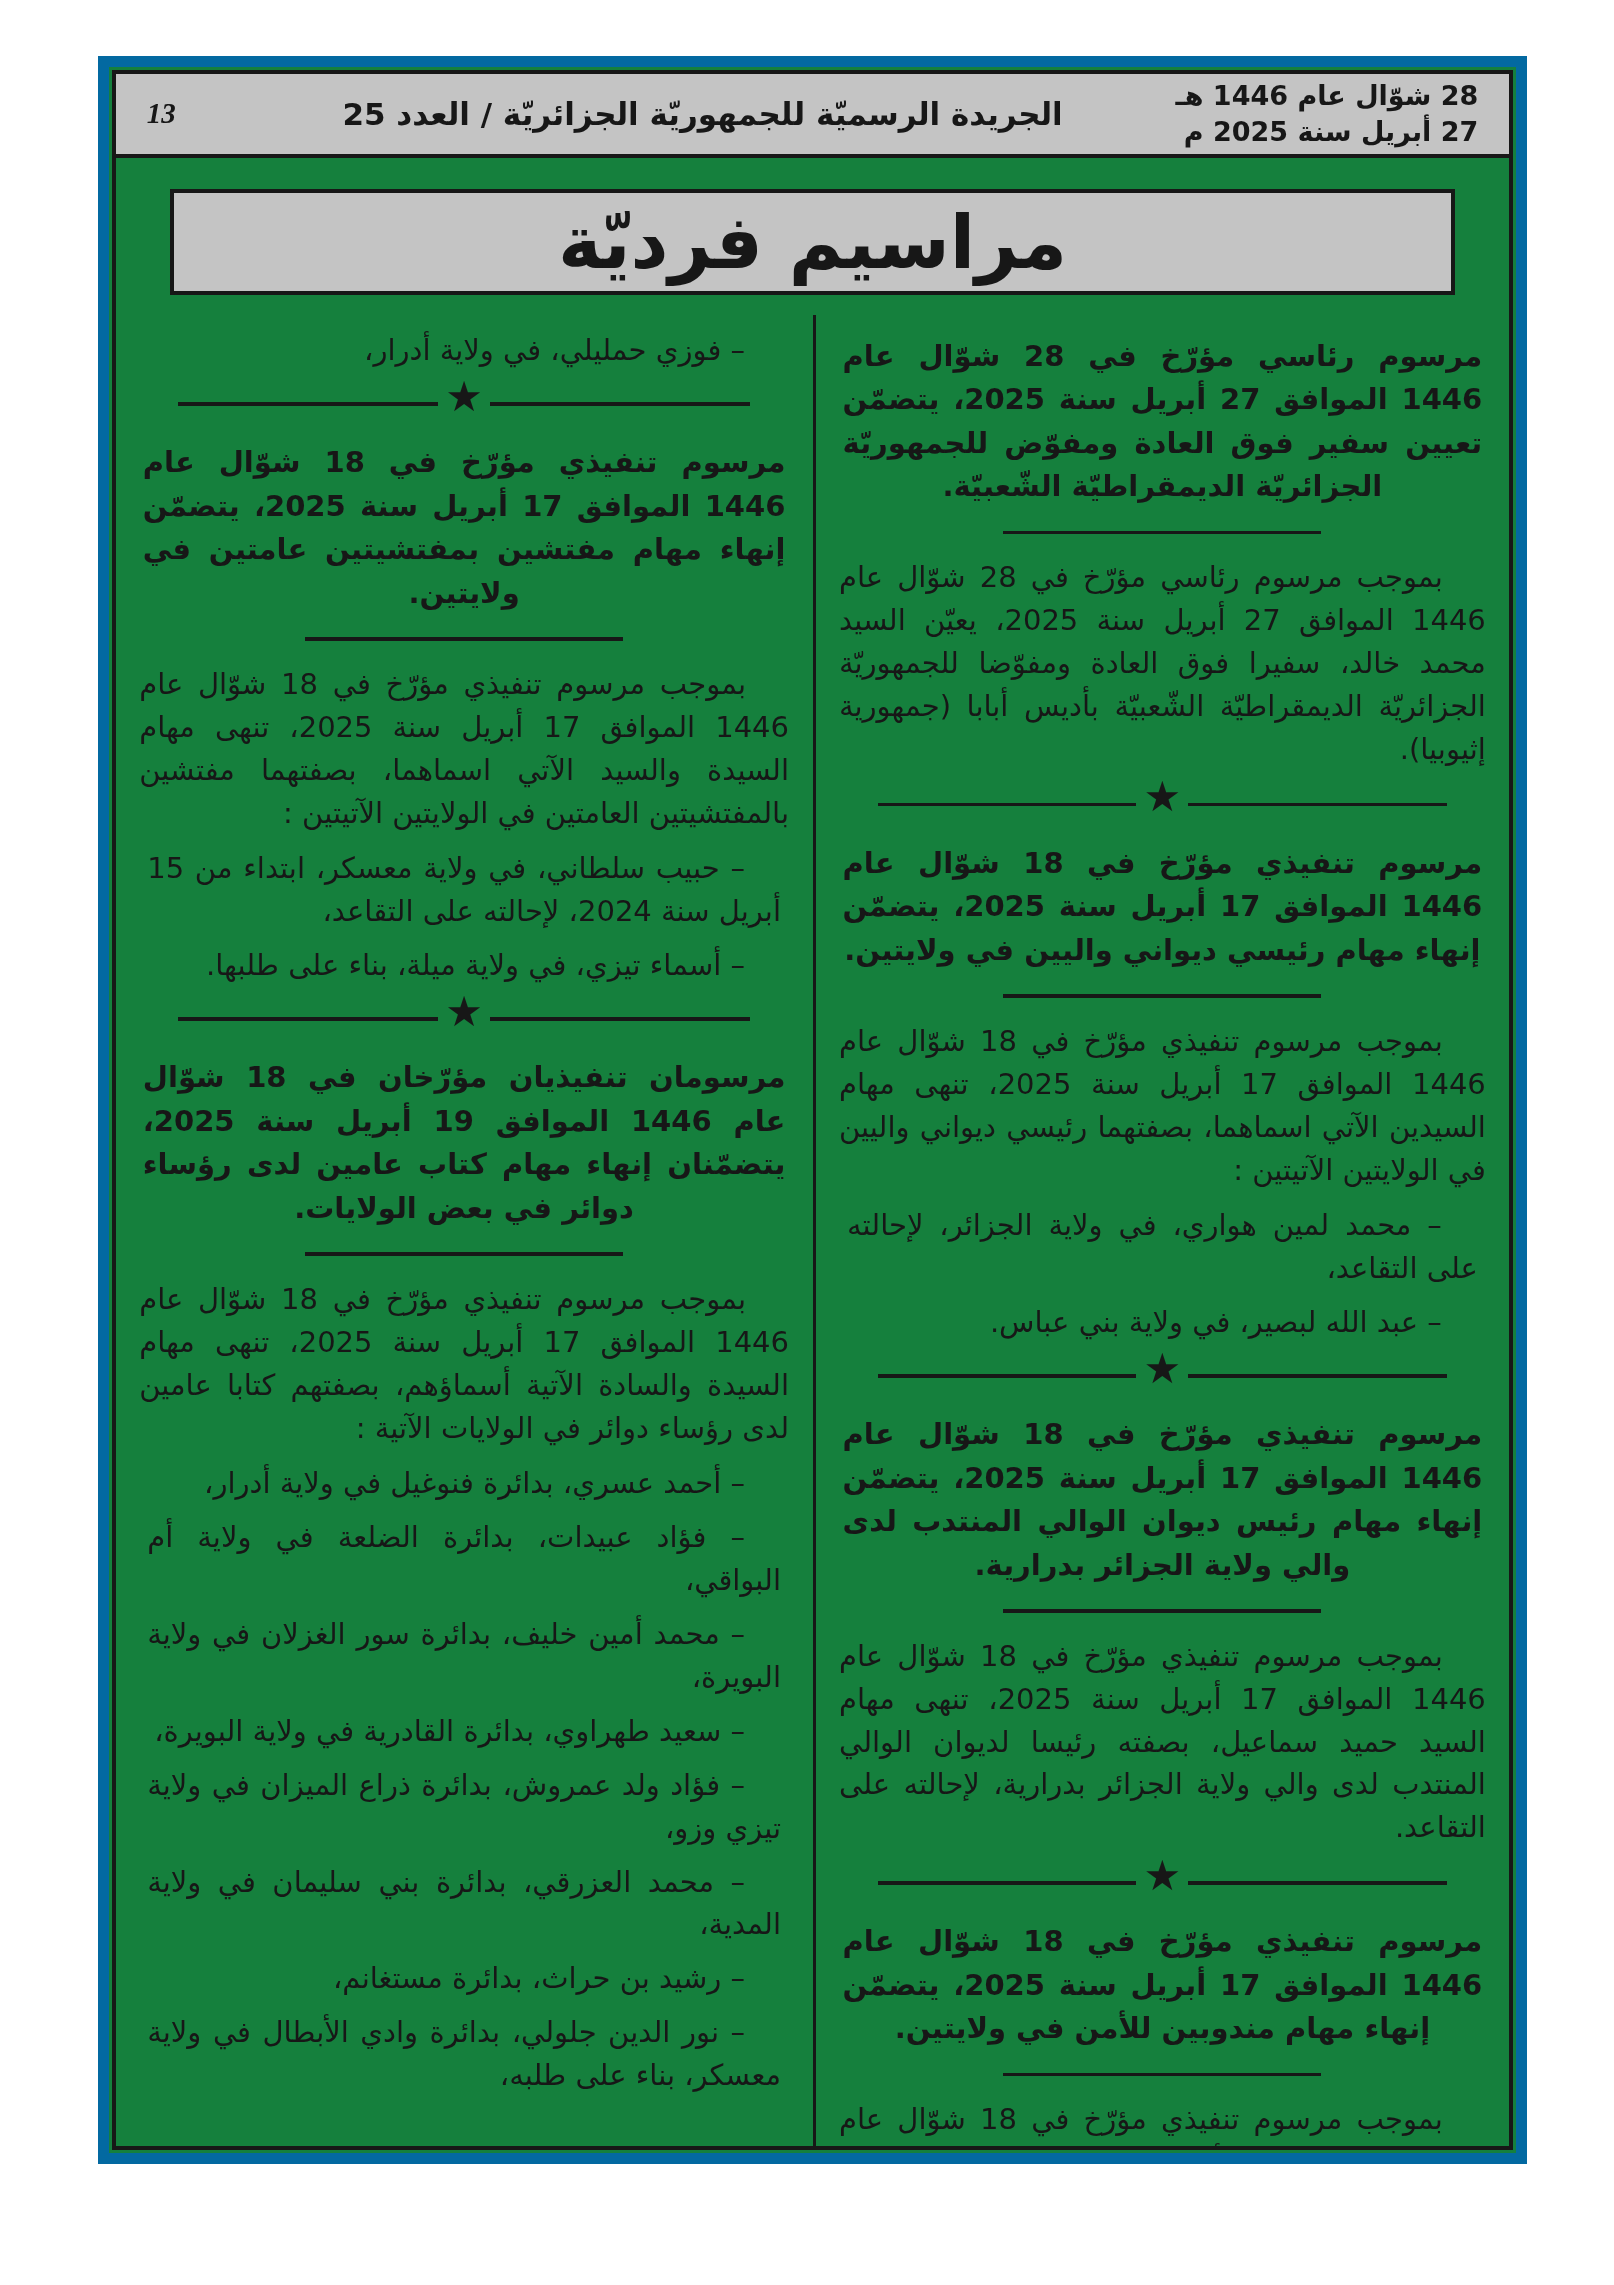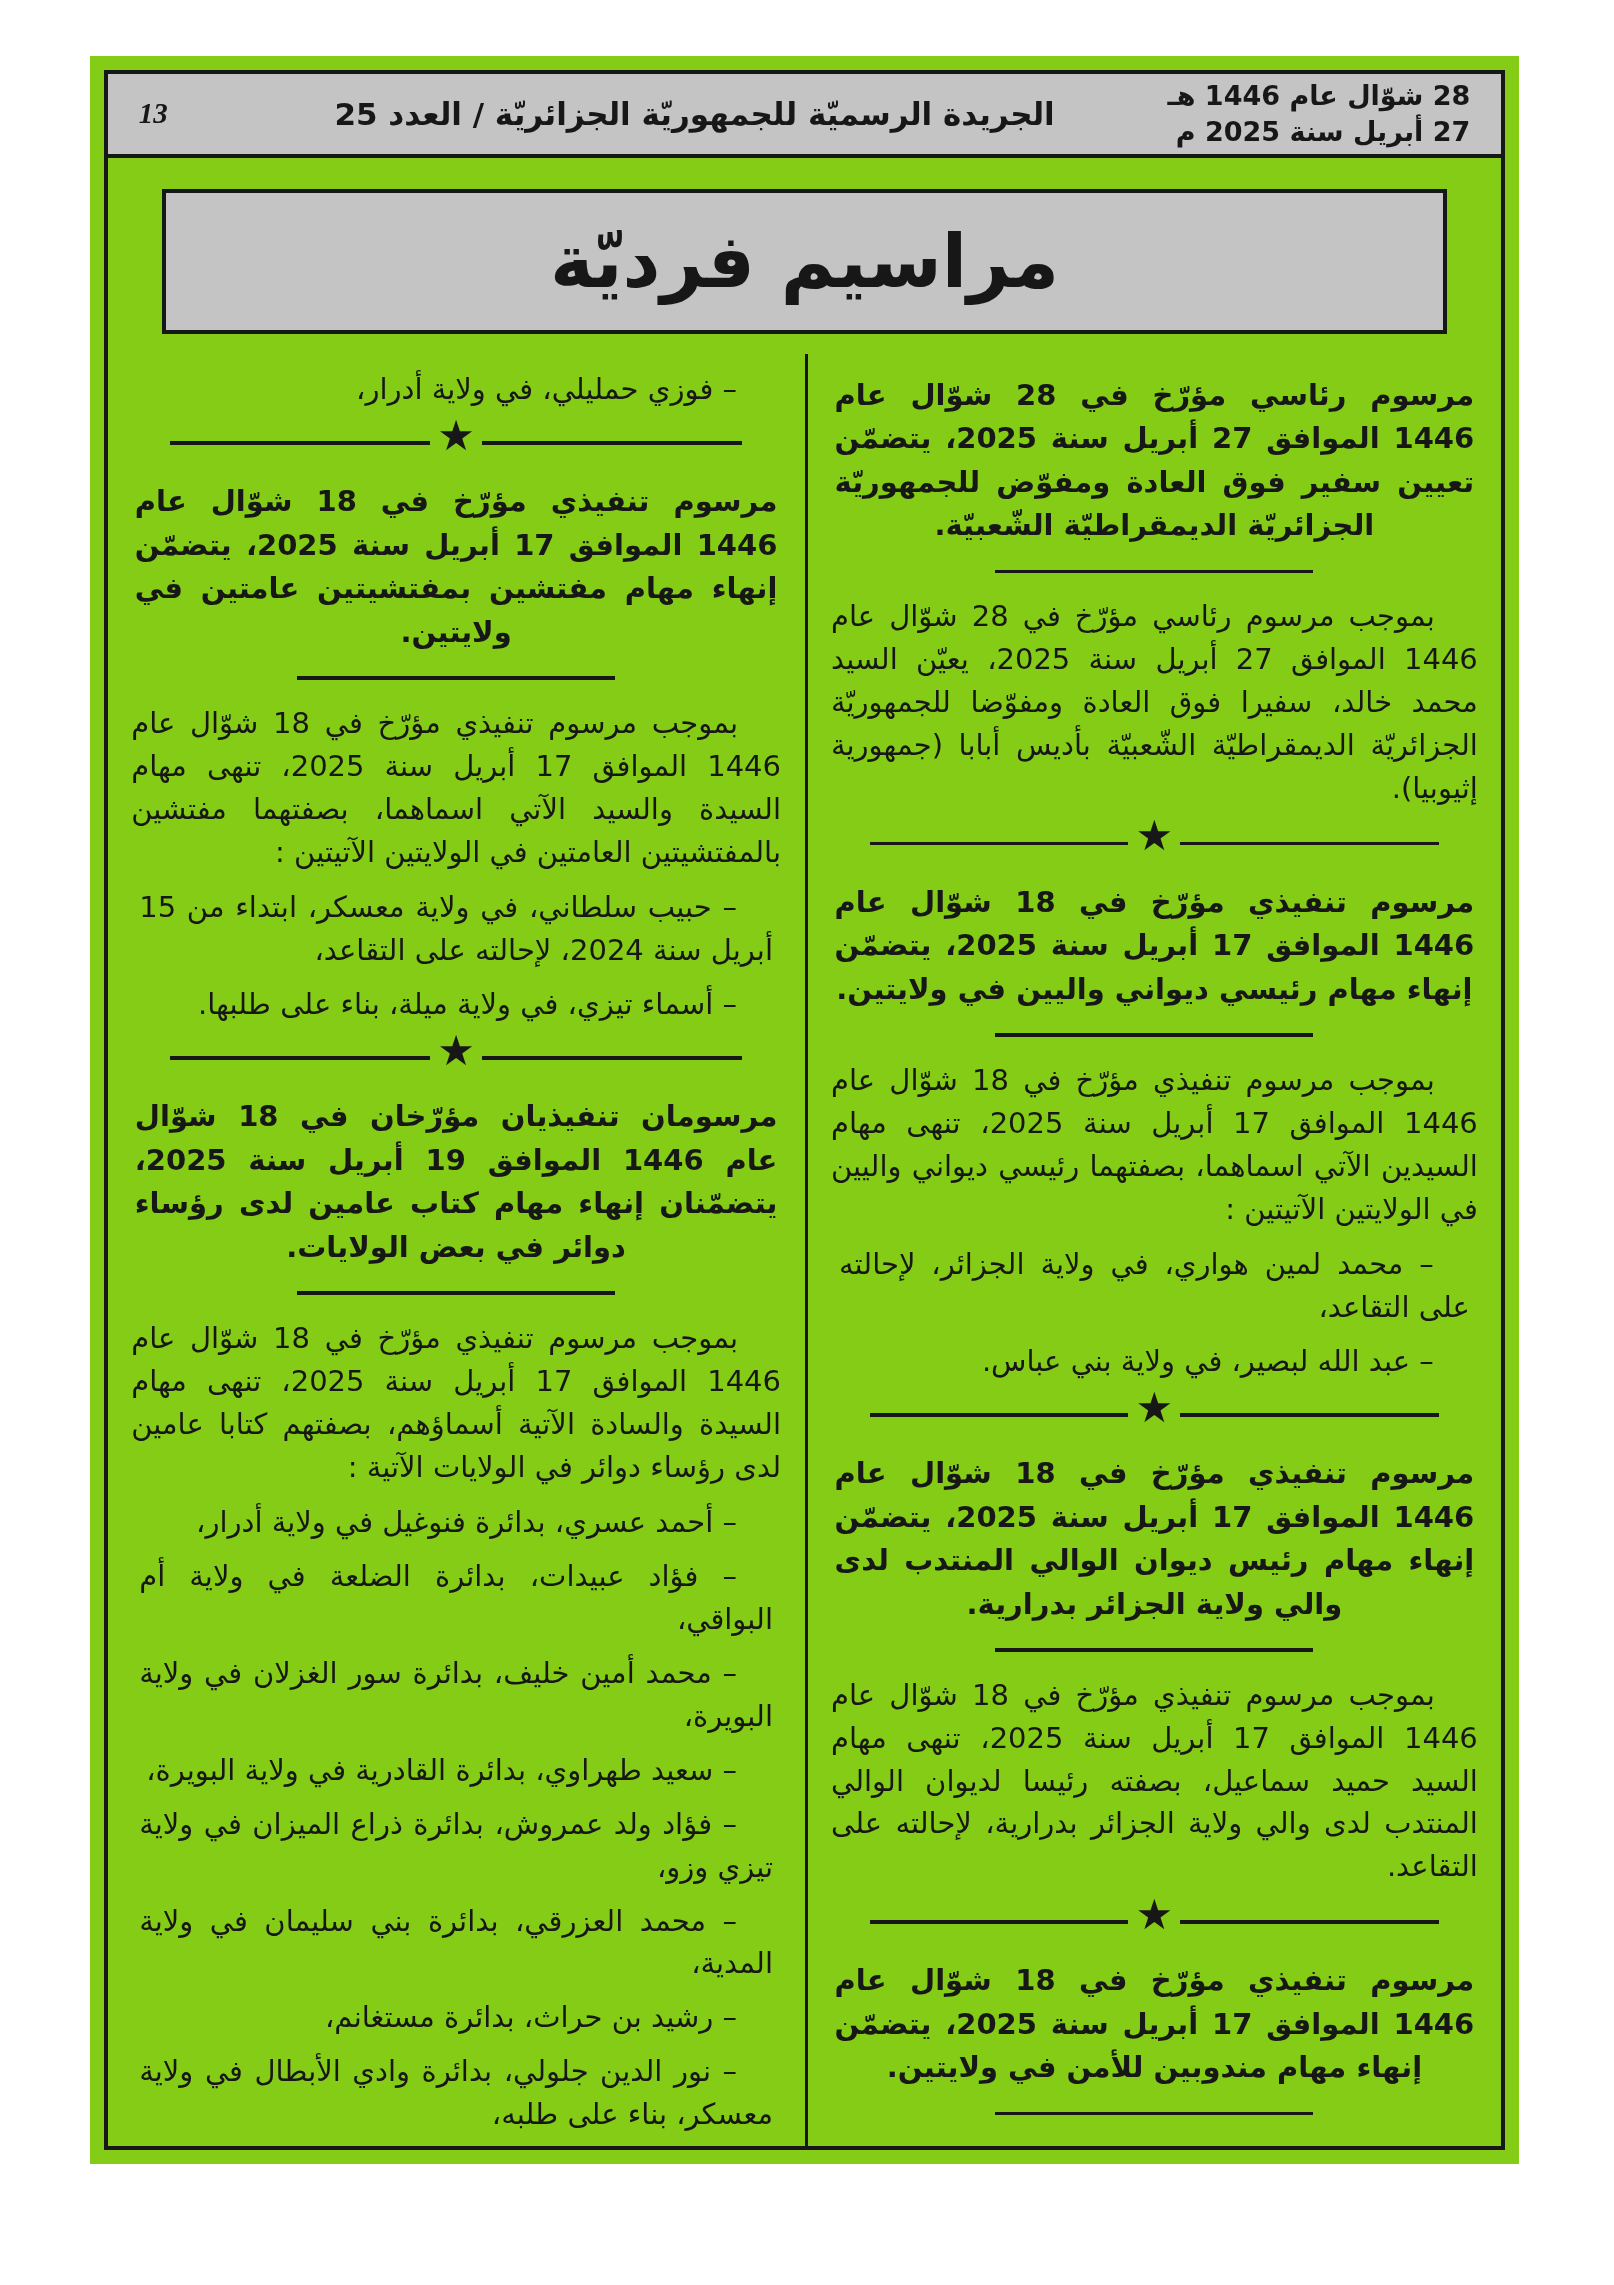--- a/index.html
+++ b/index.html
@@ -1,39 +1,39 @@
 <!DOCTYPE html>
 <html dir="rtl" lang="ar" style="font-size:14.5px"><head>
 <meta charset="utf-8">
 <style>
   html,body{margin:0;padding:0;}
   body{
     width:1615px;height:2285px;background:#ffffff;position:relative;
     font-family:"DejaVu Sans",sans-serif;color:#171717;direction:rtl;overflow:hidden;
   }
   .frame-outer{
-    position:absolute;left:90px;top:56px;width:1429px;height:2108px;
-    border:11px solid #84cc16;box-sizing:border-box;background:#84cc16;
+    position:absolute;left:98px;top:56px;width:1429px;height:2108px;
+    border:11px solid #0369a1;box-sizing:border-box;background:#15803d;
   }
   .frame-inner{
     position:absolute;inset:2.7px;border:4.5px solid #171717;
     display:flex;flex-direction:column;box-sizing:border-box;
   }
   
   .header-band{
     height:84px;flex:0 0 84px;background:#c4c4c4;border-bottom:4.5px solid #171717;
     display:flex;align-items:center;justify-content:space-between;
     padding:0 31px;box-sizing:border-box;
   }
   .dates{ text-align:right;font-weight:bold;font-size:27px;line-height:1.32;white-space:nowrap;}
   .journal-title{ flex:1;text-align:center;font-weight:bold;font-size:31px;padding-left:54px;}
   .page-number{ font-family:"Liberation Serif","DejaVu Serif",serif;font-weight:bold;font-size:29px;font-style:italic;}
   
   .banner{
-    margin:31px 54px 0;height:145px;flex:0 0 auto;background:#c4c4c4;border:4.5px solid #171717;
+    margin:31px 54px 0;height:106px;flex:0 0 auto;background:#c4c4c4;border:4.5px solid #171717;
     display:flex;align-items:center;justify-content:center;box-sizing:border-box;
   }
   .banner-title{ font-weight:bold;font-size:74px;letter-spacing:1.8px;}
   
   .columns{ flex:1;display:flex;margin-top:20px;min-height:0;}
   .col{ width:50%;box-sizing:border-box;padding:3.6px 23.5px 0;overflow:hidden;}
   .col-first{ border-left:3.6px solid #171717;}
   
   .heading{
     font-size:29px;font-weight:bold;line-height:1.5;margin:16.3px 3.6px 12.7px;

